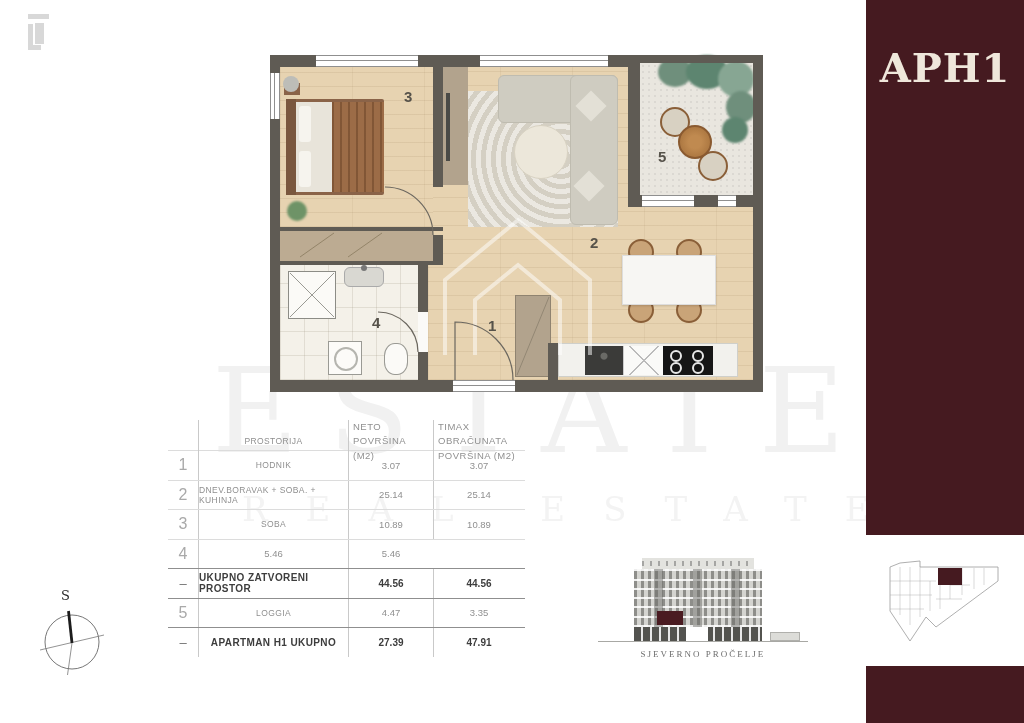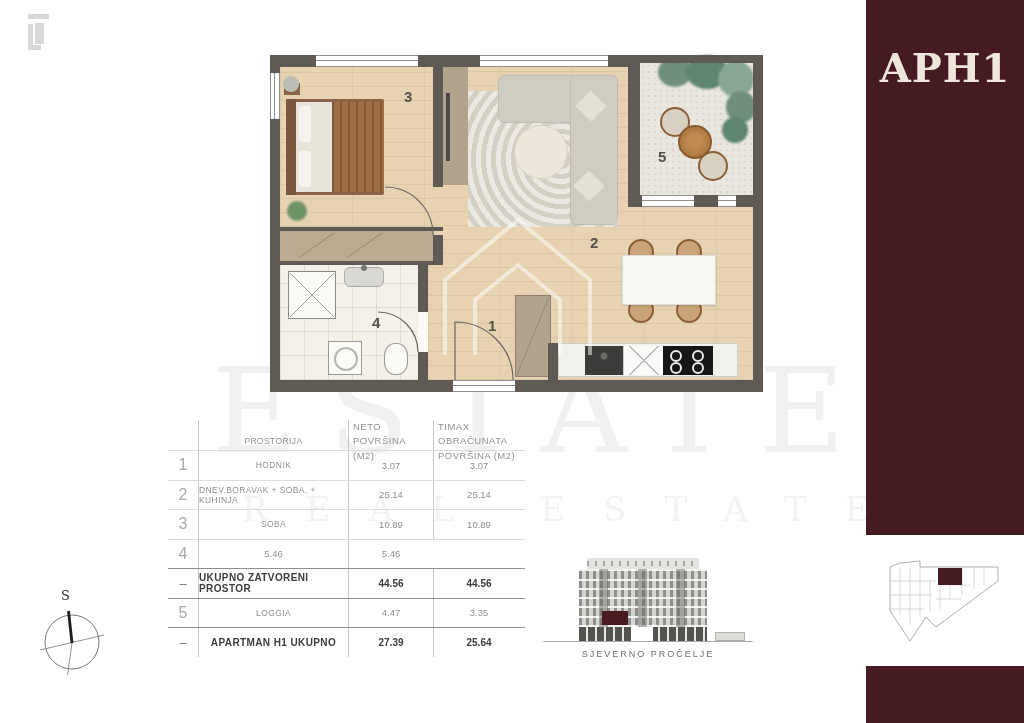--- a/index.html
+++ b/index.html
@@ -48,21 +48,21 @@
   .c{height:100%;display:flex;align-items:center;justify-content:center;text-align:left;box-sizing:border-box;}
   .cname,.cval{border-left:1px solid #c9c9c9;}
   .h{font-size:7px;letter-spacing:.5px;color:#a0a0a0;line-height:1.5;padding:0 4px;}
   .cnum{font-size:16px;color:#a9a9a9;}
   .cnum.dash{font-size:13px;color:#6f6f6f;}
   .cname{font-size:8.5px;letter-spacing:.4px;color:#8f8f8f;}
   .cval{font-size:9.5px;color:#909090;}
   .total .cname,.total .cval{font-weight:700;color:#3d3d3d;font-size:10px;}
 
   
-  .elev{left:543px;top:556px;width:210px;height:110px;z-index:2;}
+  .elev{left:598px;top:556px;width:210px;height:110px;z-index:2;font-family:Liberation Serif, serif;}
   .elev .main{left:36px;top:13px;width:128px;height:58px;background:#d4d4d0;position:absolute;
         background-image:repeating-linear-gradient(0deg,rgba(255,255,255,.85) 0 2px,transparent 2px 9.3px),
                          repeating-linear-gradient(90deg,rgba(84,84,80,.55) 0 3px,transparent 3px 7px);}
   .elev-caption{left:0;top:93px;width:210px;text-align:center;font-size:9px;letter-spacing:2px;
         color:#6e6e6e;position:absolute;}
 
   
   .compass{left:34px;top:588px;width:76px;height:96px;z-index:2;}
   .north{position:absolute;left:27px;top:0;font-family:"DejaVu Serif",serif;font-size:13px;color:#2a2a2a;}
 </style>
@@ -236,21 +236,21 @@
     <div class="trow dark">
       <div class="c cnum">5</div>
       <div class="c cname">LOGGIA</div>
       <div class="c cval">4.47</div>
       <div class="c cval">3.35</div>
     </div>
     <div class="trow dark total">
       <div class="c cnum dash">–</div>
       <div class="c cname">APARTMAN H1 UKUPNO</div>
       <div class="c cval">27.39</div>
-      <div class="c cval">25.64</div>
+      <div class="c cval">47.91</div>
     </div>
   </div>
 
   <div class="abs elev">
     <div class="abs" style="left:44px;top:2px;width:112px;height:11px;background:#e3e3df;border-bottom:1px solid #bbb;background-image:repeating-linear-gradient(90deg,rgba(90,90,90,.45) 0 2px,transparent 2px 8px);background-size:100% 5px;background-position:0 3px;background-repeat:no-repeat;"></div>
     <div class="main"></div>
     <div class="abs" style="left:56px;top:13px;width:9px;height:58px;background:rgba(110,110,106,.5);"></div>
     <div class="abs" style="left:95px;top:13px;width:9px;height:58px;background:rgba(110,110,106,.5);"></div>
     <div class="abs" style="left:133px;top:13px;width:9px;height:58px;background:rgba(110,110,106,.5);"></div>
     <div class="abs" style="left:59px;top:55px;width:26px;height:14px;background:#4a1b21;"></div>

